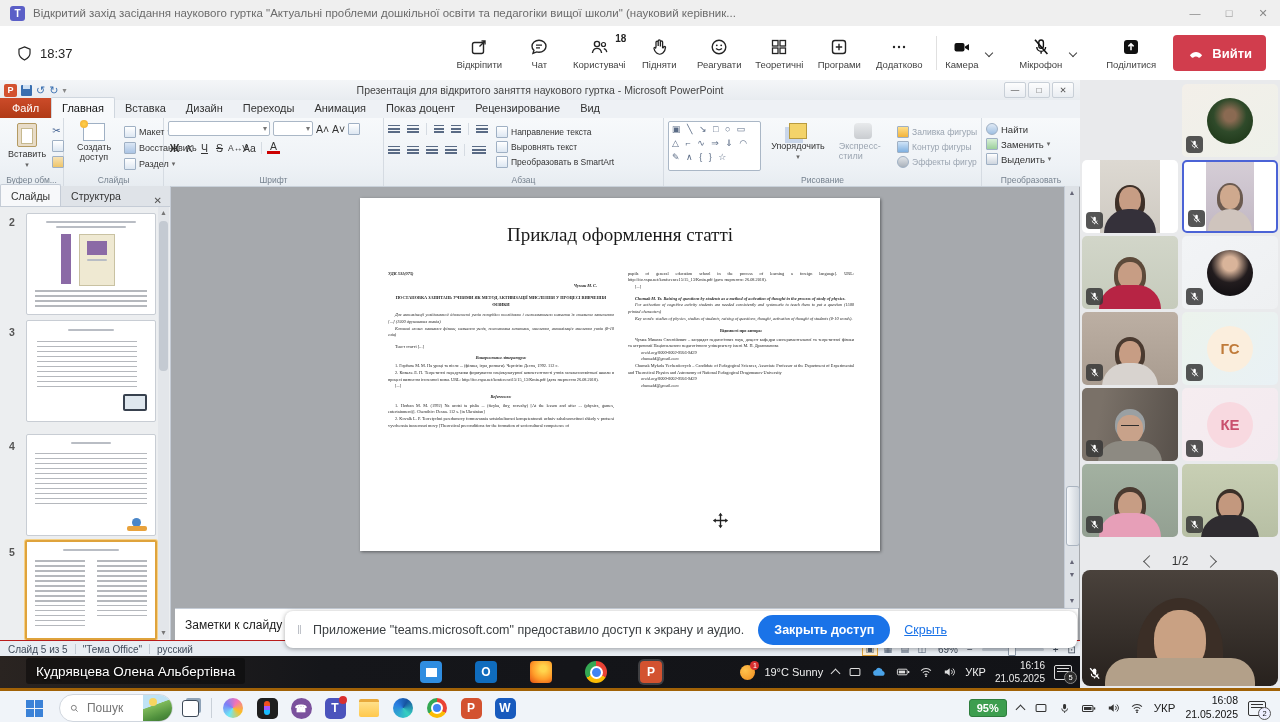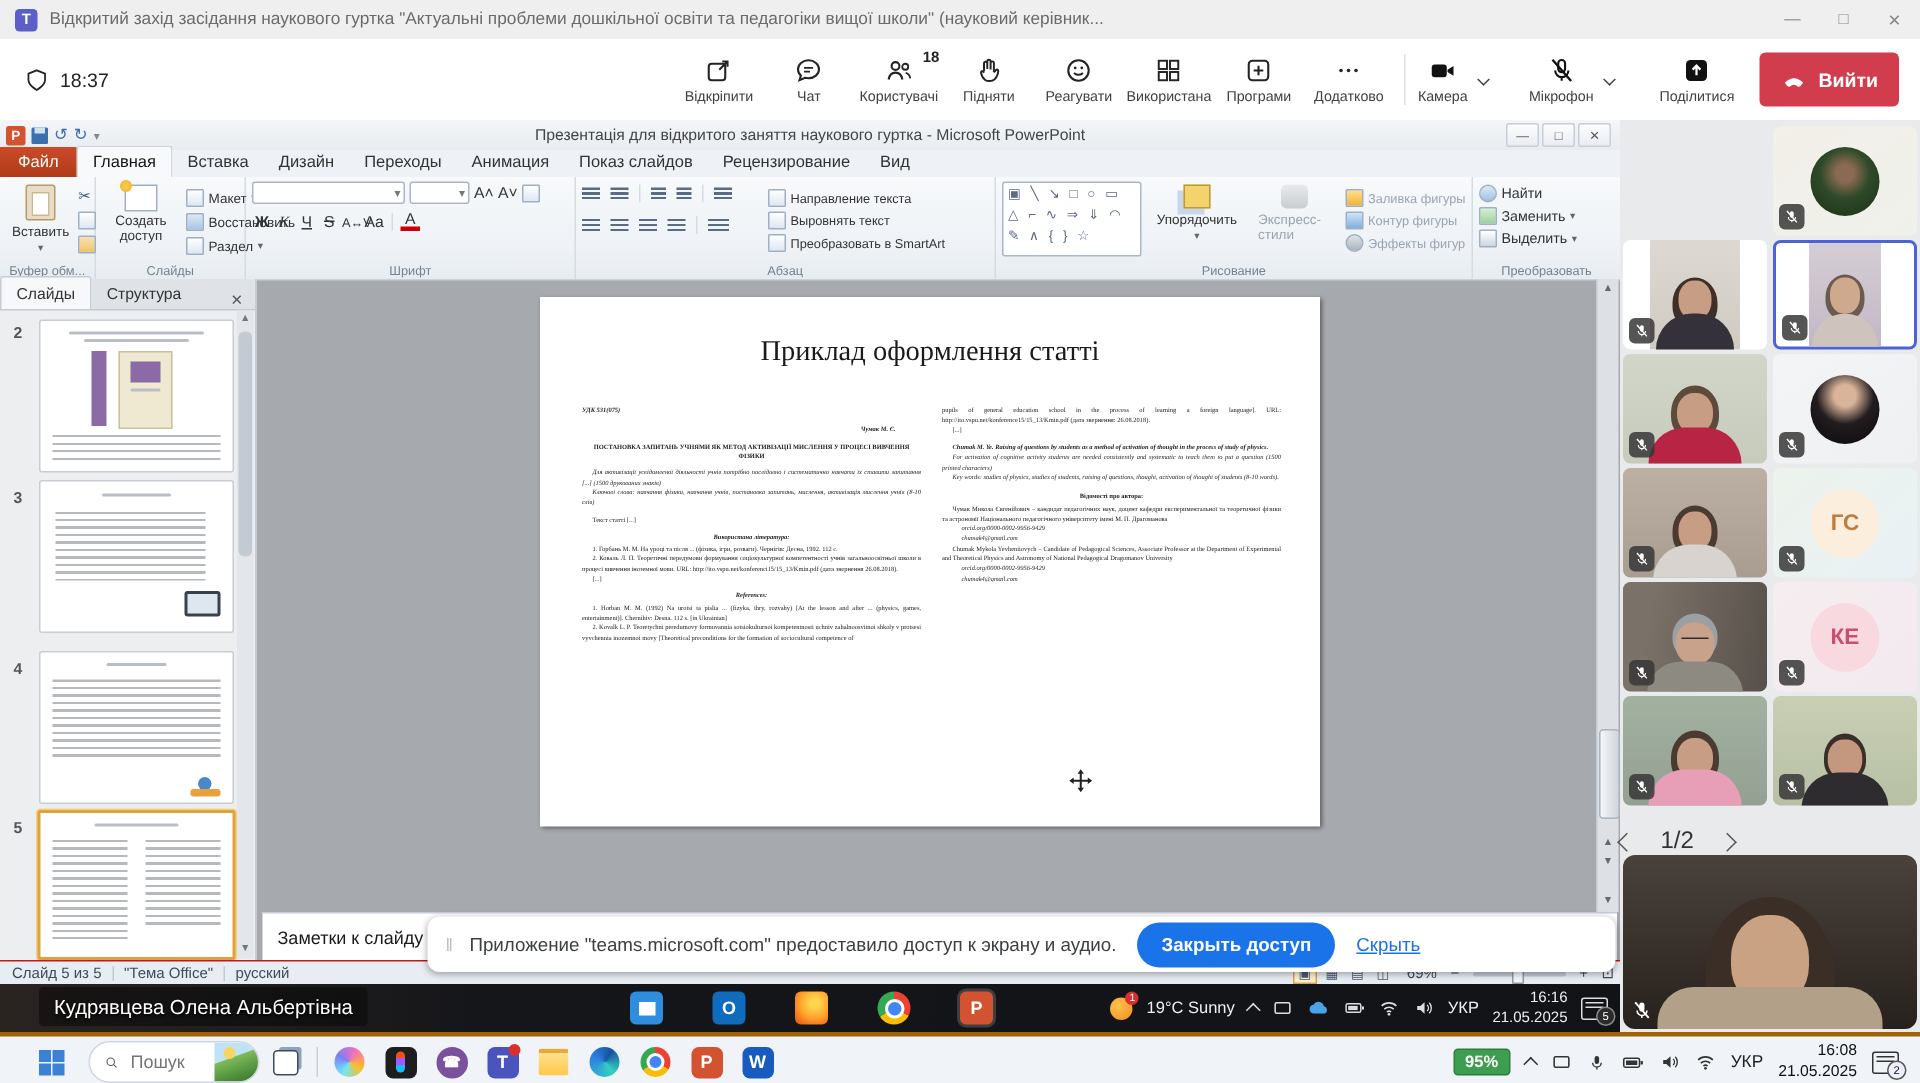--- a/index.html
+++ b/index.html
@@ -112,21 +112,21 @@
   .side{position:absolute;left:1080px;top:80px;width:200px;height:608px;background:#e9eaec}
   .tile{position:absolute;width:96px;height:73px;border-radius:5px;overflow:hidden}
   .tile .circ{position:absolute;left:50%;top:50%;transform:translate(-50%,-50%);width:46px;height:46px;border-radius:50%;display:flex;align-items:center;justify-content:center;font-size:15px;font-weight:bold}
   .micb{position:absolute;left:4px;bottom:4px;width:17px;height:17px;background:rgba(55,55,55,.85);border-radius:4px;display:flex;align-items:center;justify-content:center;z-index:5}
   .micg{width:11px;height:11px}
   .wall{position:absolute;inset:0}
   .hr,.hd,.bd{position:absolute;left:50%;transform:translateX(-50%)}
   .hr{border-radius:50% 50% 42% 42%}
   .hd{border-radius:46%}
   .bd{border-radius:24px 24px 0 0;bottom:-2px}
-  .pgn{position:absolute;left:0;right:0;top:466px;height:30px;display:flex;align-items:center;justify-content:flex-start;gap:18px;color:#333;font-size:16px}
+  .pgn{position:absolute;left:0;right:0;top:466px;height:30px;display:flex;align-items:center;justify-content:center;gap:18px;color:#333;font-size:12px}
   .pgc{width:8px;height:8px;border-right:1.8px solid #555;border-bottom:1.8px solid #555;cursor:pointer}
   .selfv{position:absolute;left:2px;top:490px;width:196px;height:116px;border-radius:8px;overflow:hidden;background:linear-gradient(#4a423c,#27211d)}
   
   .otb{position:absolute;left:0;top:688px;width:1280px;height:34px;background:#f0f4f9;border-top:3px solid #a16207;display:flex;align-items:center}
   .winlogo{width:17px;height:17px;display:grid;grid-template-columns:8px 8px;grid-template-rows:8px 8px;gap:1px;margin:0 16px 0 26px}
   .winlogo i{background:#3b82d7}
   .search{width:112px;height:26px;background:#fff;border:1px solid #d0d6de;border-radius:14px;display:flex;align-items:center;overflow:hidden}
   .search input{border:none;outline:none;width:54px;font-size:12px;color:#444;font-family:"Liberation Sans",sans-serif;background:transparent}
   .bingimg{margin-left:auto;width:42px;height:26px;background:linear-gradient(160deg,#bfe3f5 0 38%,#7fba5a 40%,#4e8f3c 75%,#3a7030);position:relative}
   .bingimg:after{content:"";position:absolute;left:6px;top:3px;width:8px;height:8px;border-radius:50%;background:#f7d560}
@@ -212,21 +212,21 @@
           </svg>
         <span class="tlbl">Реагувати</span>
       </div>
       <div class="tbtn">
         <svg viewBox="0 0 20 20">
             <rect x="3.5" y="3.5" width="5.5" height="5.5" fill="none" stroke="#242424" stroke-width="1.3"></rect>
             <rect x="11" y="3.5" width="5.5" height="5.5" fill="none" stroke="#242424" stroke-width="1.3"></rect>
             <rect x="3.5" y="11" width="5.5" height="5.5" fill="none" stroke="#242424" stroke-width="1.3"></rect>
             <rect x="11" y="11" width="5.5" height="5.5" fill="none" stroke="#242424" stroke-width="1.3"></rect>
           </svg>
-        <span class="tlbl">Використана</span>
+        <span class="tlbl">Теоретичні</span>
       </div>
       <div class="tbtn">
         <svg viewBox="0 0 20 20">
             <rect x="3.5" y="3.5" width="13" height="13" rx="2.5" fill="none" stroke="#242424" stroke-width="1.4"></rect>
             <path d="M10 6.8v6.4M6.8 10h6.4" stroke="#242424" stroke-width="1.4"></path>
           </svg>
         <span class="tlbl">Програми</span>
       </div>
       <div class="tbtn">
         <svg viewBox="0 0 20 20">
@@ -292,21 +292,21 @@
       </div>
     </div>
 
     <div class="tabs">
       <div class="ftab">Файл</div>
       <div class="tab on">Главная</div>
       <div class="tab">Вставка</div>
       <div class="tab">Дизайн</div>
       <div class="tab">Переходы</div>
       <div class="tab">Анимация</div>
-      <div class="tab">Показ слайдов</div>
+      <div class="tab">Показ доцент</div>
       <div class="tab">Рецензирование</div>
       <div class="tab">Вид</div>
     </div>
 
     <div class="ribbon">
 
       <div class="rg" style="width:64px;display:flex;gap:2px">
         <div class="bigbtn">
           <span class="clip"></span>
           <span>Вставить</span>
@@ -360,21 +360,21 @@
           <span class="fbt" style="text-decoration:underline">Ч</span>
           <span class="fbt" style="text-decoration:line-through">S</span>
           <span class="fbt" style="font-size:8.5px">A↔V</span>
           <span class="fbt">Aa</span>
           <span style="width:1px;height:12px;background:#d5dbe2;margin:0 3px"></span>
           <span class="fbt" style="border-bottom:3px solid #c00;line-height:.9">A</span>
         </div>
         <div class="rgl">Шрифт</div>
       </div>
 
-      <div class="rg" style="width:280px;display:flex;gap:24px">
+      <div class="rg" style="width:280px;display:flex;gap:8px">
         <div>
           <div style="display:flex;gap:7px;align-items:center;margin-top:2px">
             <span class="bars"></span>
             <span class="bars"></span>
             <span style="width:1px;height:12px;background:#d5dbe2"></span>
             <span class="bars" style="width:10px"></span>
             <span class="bars" style="width:10px"></span>
             <span style="width:1px;height:12px;background:#d5dbe2"></span>
             <span class="bars"></span>
           </div>

